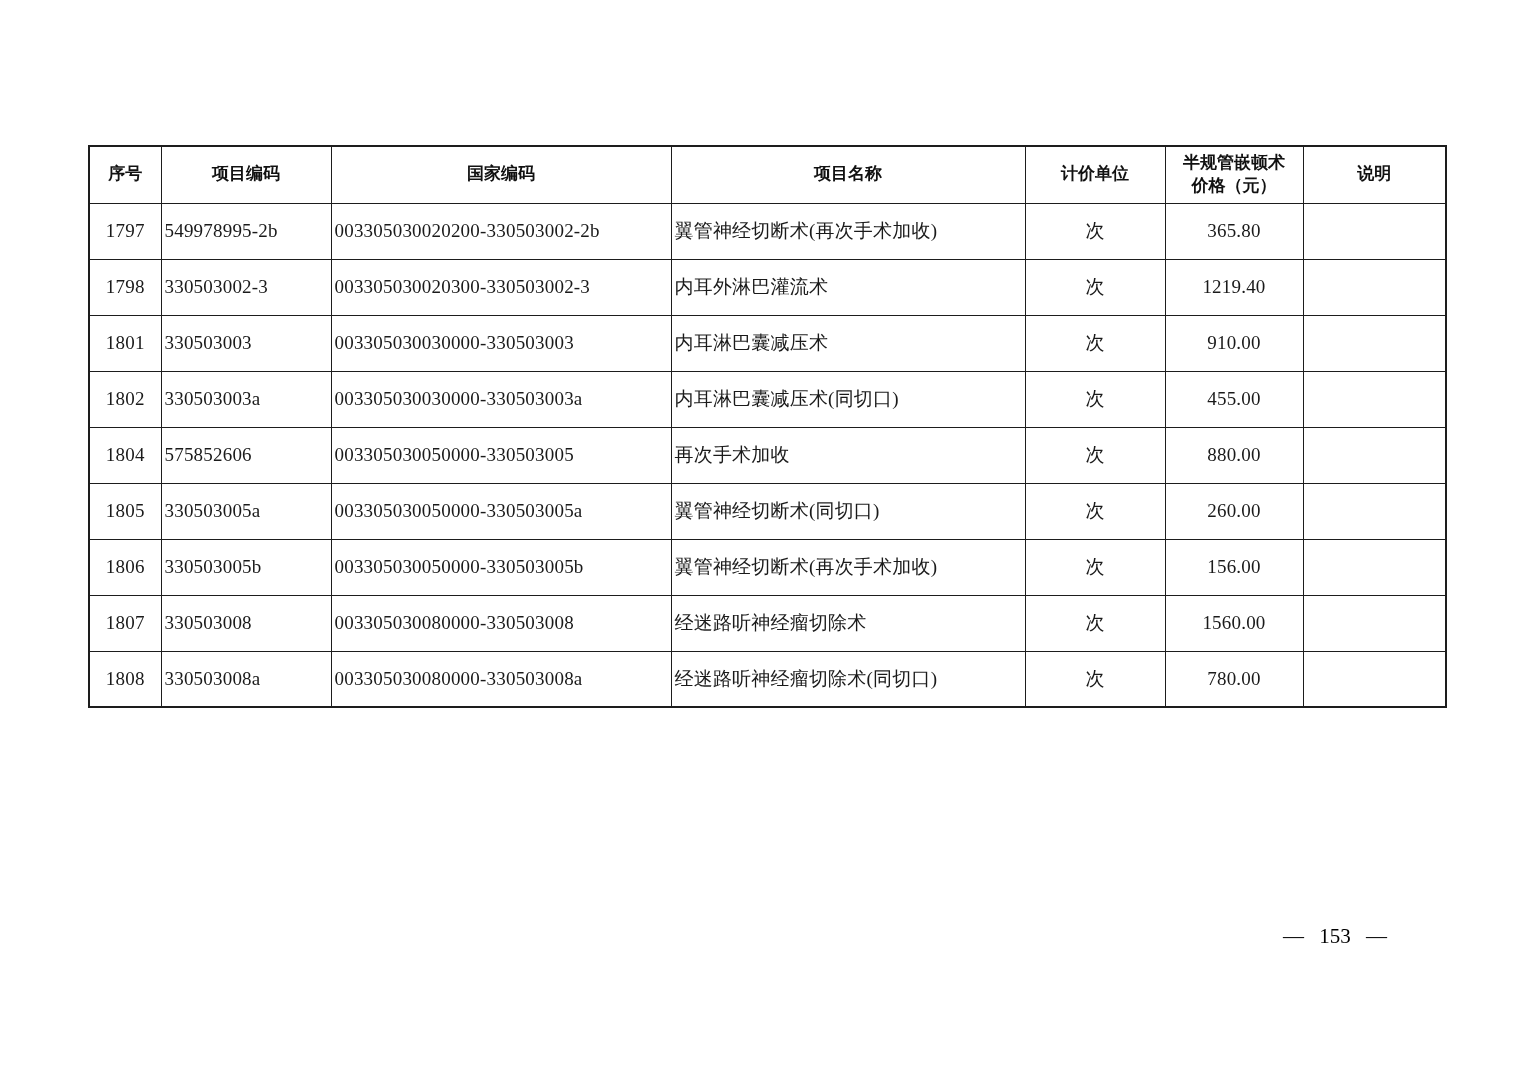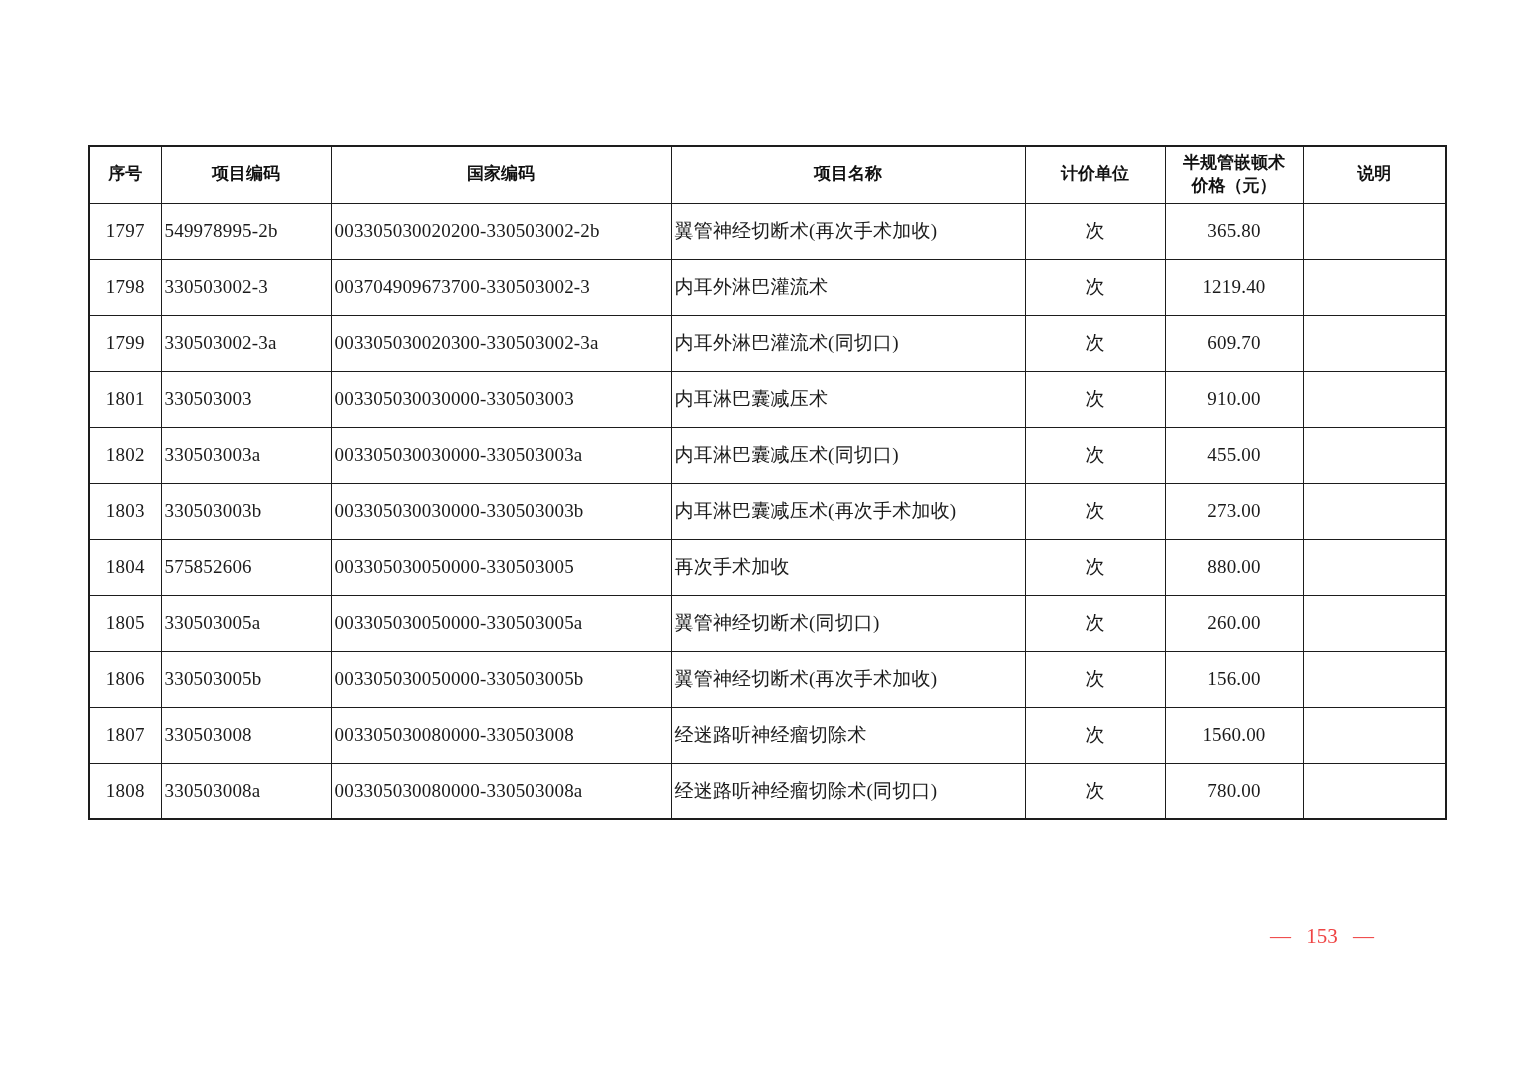--- a/index.html
+++ b/index.html
@@ -60,23 +60,24 @@
   table.price-table td:nth-child(3),
   table.price-table td:nth-child(4) {
     text-align: left;
     padding-left: 3px;
   }
   .page-footer {
     position: absolute;
     left: 1270px;
     top: 924px;
     width: 130px;
+    text-align: center;
     font-family: "Liberation Serif", "DejaVu Serif", serif;
     font-size: 21px;
-    color: #ef4444;
+    color: #000000;
     word-spacing: 10px;
     white-space: nowrap;
   }
 </style>
 </head>
 <body>
 
 <div class="page">
 
   <table class="price-table">
@@ -107,60 +108,42 @@
           <td>549978995-2b</td>
           <td>003305030020200-330503002-2b</td>
           <td>翼管神经切断术(再次手术加收)</td>
           <td>次</td>
           <td>365.80</td>
           <td></td>
         </tr>
         <tr>
           <td>1798</td>
           <td>330503002-3</td>
-          <td>003704909673700-330503002-3</td>
+          <td>003305030020300-330503002-3</td>
           <td>内耳外淋巴灌流术</td>
           <td>次</td>
           <td>1219.40</td>
-          <td></td>
-        </tr>
-        <tr>
-          <td>1799</td>
-          <td>330503002-3a</td>
-          <td>003305030020300-330503002-3a</td>
-          <td>内耳外淋巴灌流术(同切口)</td>
-          <td>次</td>
-          <td>609.70</td>
           <td></td>
         </tr>
         <tr>
           <td>1801</td>
           <td>330503003</td>
           <td>003305030030000-330503003</td>
           <td>内耳淋巴囊减压术</td>
           <td>次</td>
           <td>910.00</td>
           <td></td>
         </tr>
         <tr>
           <td>1802</td>
           <td>330503003a</td>
           <td>003305030030000-330503003a</td>
           <td>内耳淋巴囊减压术(同切口)</td>
           <td>次</td>
           <td>455.00</td>
-          <td></td>
-        </tr>
-        <tr>
-          <td>1803</td>
-          <td>330503003b</td>
-          <td>003305030030000-330503003b</td>
-          <td>内耳淋巴囊减压术(再次手术加收)</td>
-          <td>次</td>
-          <td>273.00</td>
           <td></td>
         </tr>
         <tr>
           <td>1804</td>
           <td>575852606</td>
           <td>003305030050000-330503005</td>
           <td>再次手术加收</td>
           <td>次</td>
           <td>880.00</td>
           <td></td>

